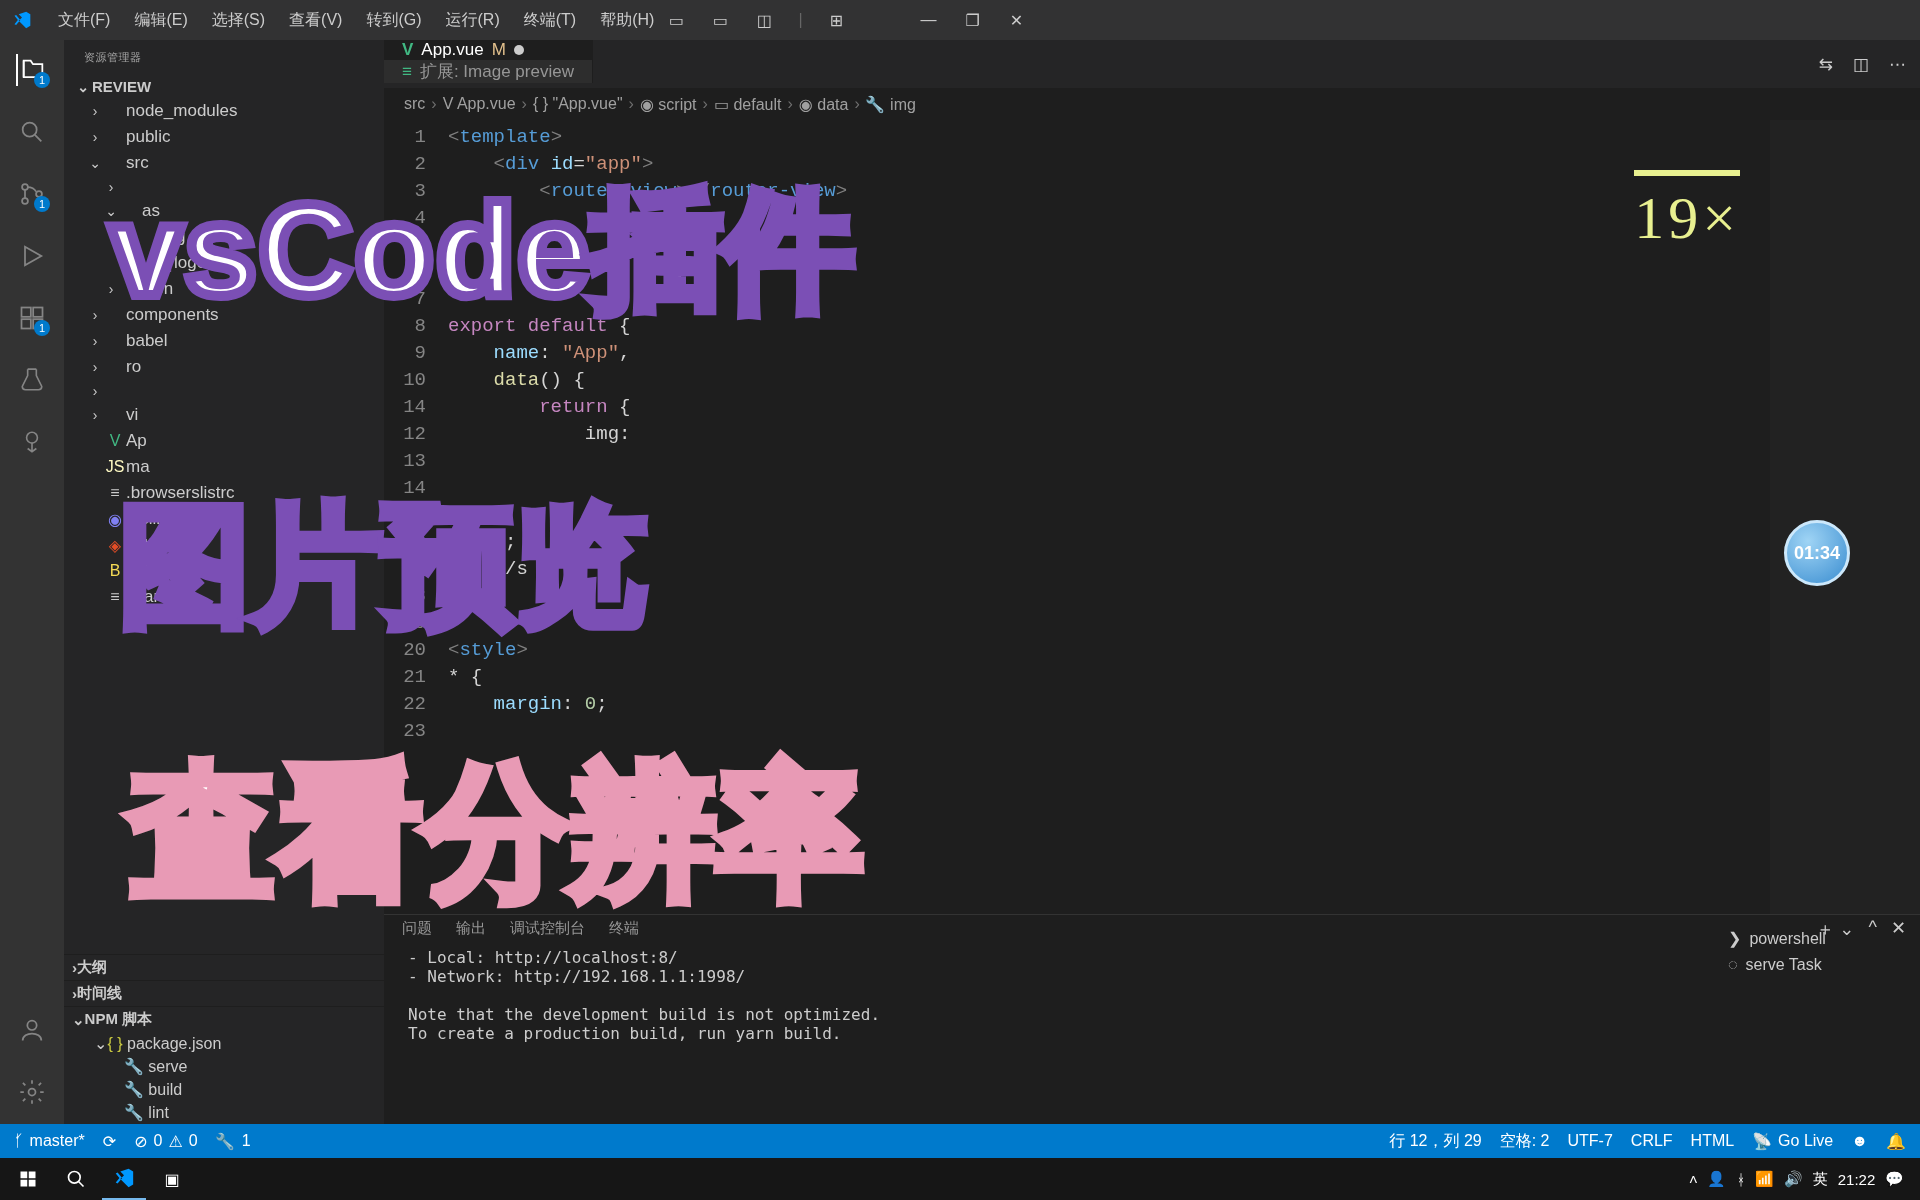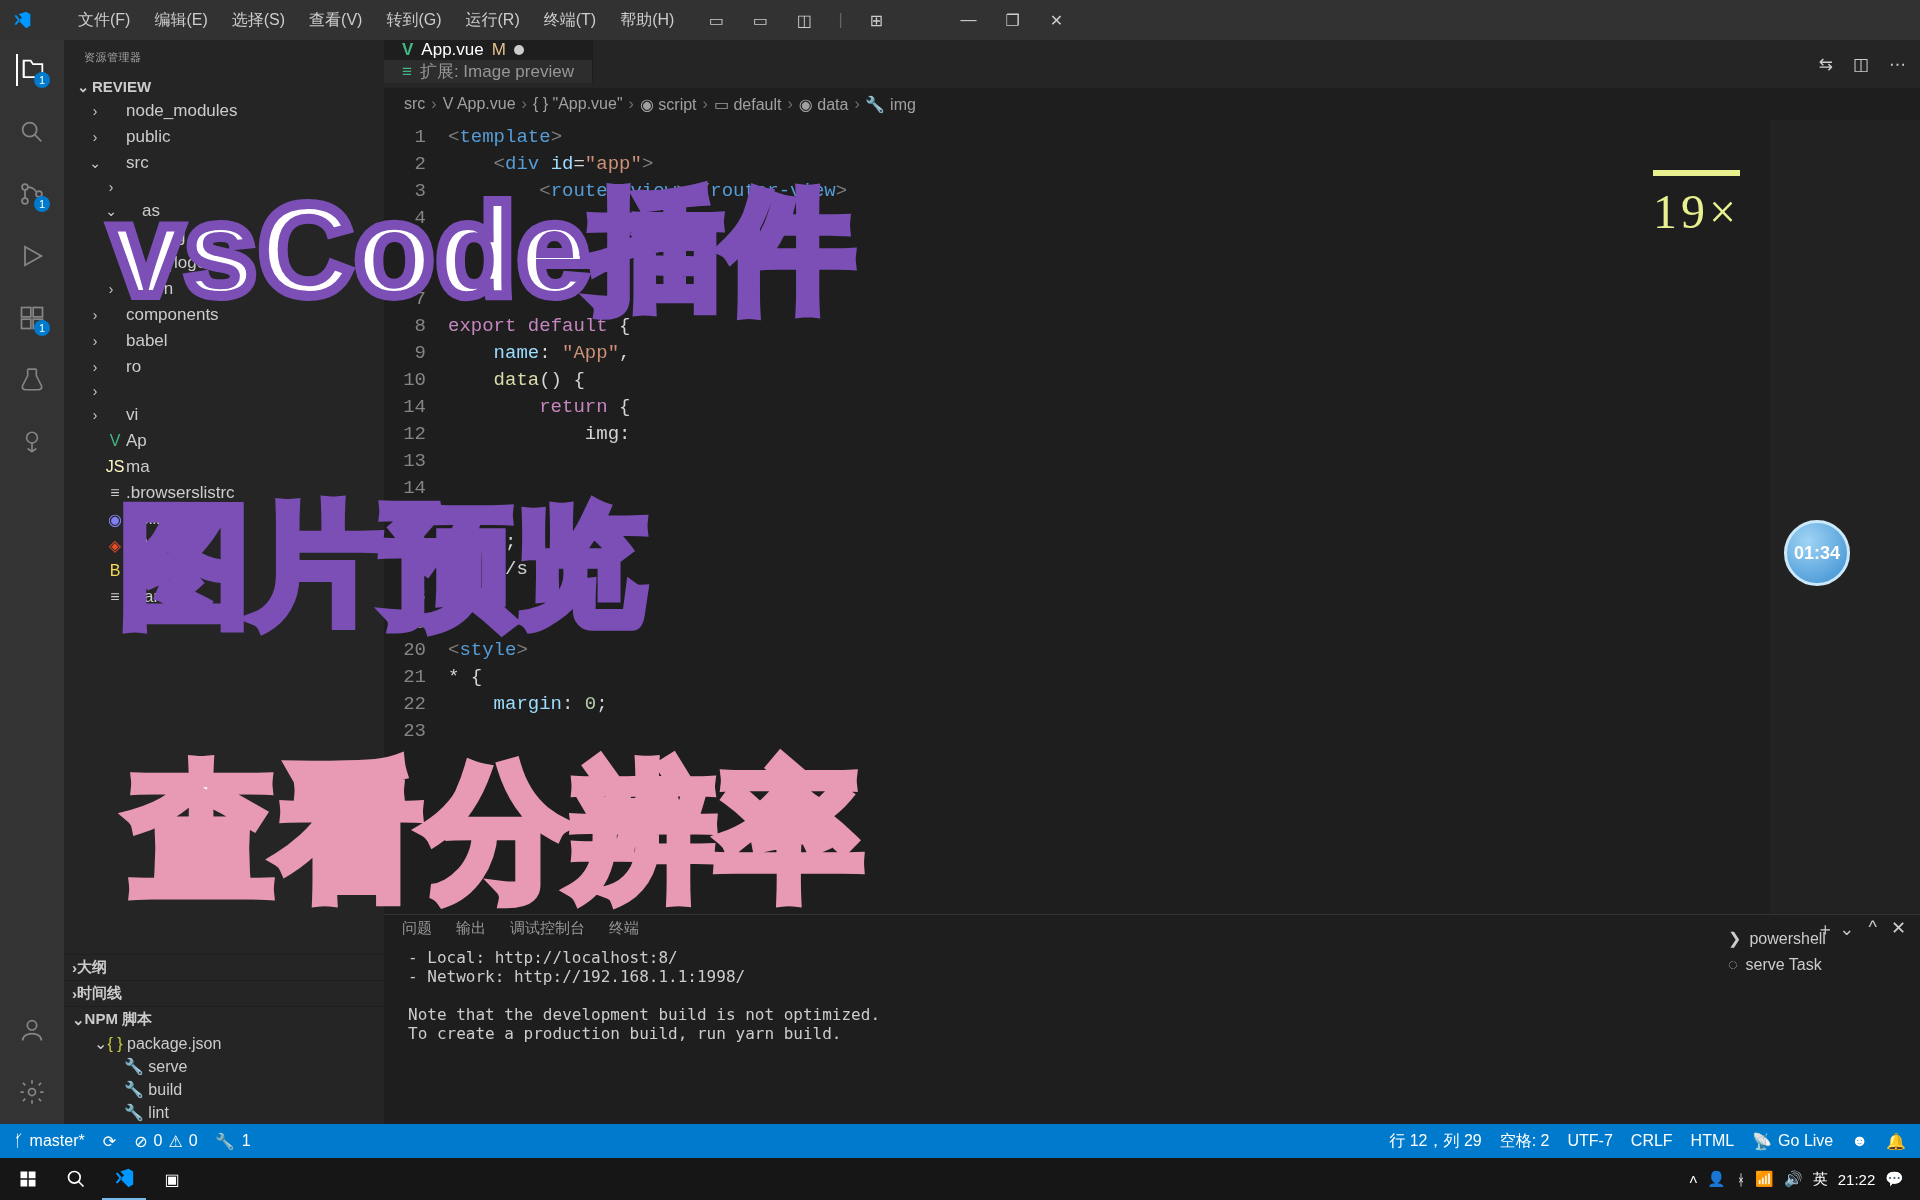--- a/index.html
+++ b/index.html
@@ -1,19 +1,19 @@
 <!DOCTYPE html>
 <html><head>
 <meta charset="utf-8">
 <style>
 * { margin: 0; padding: 0; box-sizing: border-box; }
 body { font-family: "Segoe UI", "Microsoft YaHei", sans-serif; background: #1e1e1e; color: #cccccc; width: 1920px; height: 1200px; overflow: hidden; font-size: 17px; position: relative; }
 
 
-.title-bar { height: 40px; background: #323233; display: flex; align-items: center; padding: 0 10px; color: #cccccc; font-size: 16px; gap: 20px; }
+.title-bar { height: 40px; background: #323233; display: flex; align-items: center; padding: 0 10px; color: #cccccc; font-size: 16px; }
 .title-bar .logo { width: 24px; height: 24px; margin-right: 12px; display:flex; align-items:center; justify-content:center; }
 .title-bar .menu-item { padding: 0 12px; cursor: pointer; }
 .title-bar .title-text { flex: 1; text-align: center; color: #cccccc; }
 .title-bar .window-controls { display: flex; gap: 24px; align-items: center; }
 .title-bar .wc-icon { width: 20px; height: 20px; display:flex; align-items:center; justify-content:center; }
 
 
 .main { display: flex; height: calc(100% - 40px - 34px - 42px); }
 
 
@@ -81,21 +81,21 @@
 .taskbar { height: 42px; background: #161616; display: flex; align-items: center; padding: 0 6px; color: #ffffff; font-size: 16px; gap: 4px; }
 .taskbar .tb-icon { width: 44px; height: 42px; display:flex; align-items:center; justify-content:center; cursor:pointer; }
 .taskbar .tb-spacer { flex:1; }
 .taskbar .tb-tray { display:flex; align-items:center; gap:10px; padding-right:10px; font-size:15px; }
 
 
 .overlay-text { position:absolute; font-weight: 900; font-family: "Arial Black","Microsoft YaHei",sans-serif; color:#ffffff; -webkit-text-stroke: 10px; text-shadow: 0 0 2px rgba(0,0,0,0.3); z-index: 100; letter-spacing: 2px; line-height:1; white-space:nowrap; }
 .ov1 { top: 185px; left: 110px; font-size: 130px; -webkit-text-stroke-color: #7b4fb5; }
 .ov2 { top: 460px; left: 120px; font-size: 130px; margin-top: 40px; -webkit-text-stroke-color: #7b4fb5; }
 .ov3 { top: 760px; left: 130px; font-size: 145px; -webkit-text-stroke-color: #e89ab5; }
-.overlay-19x { position:absolute; top:170px; right:180px; z-index:100; color:#e8f090; font-size:48px; font-family: serif; border-top: 6px solid #e8f090; padding-top:8px; letter-spacing:4px; }
+.overlay-19x { position:absolute; top:170px; right:180px; z-index:100; color:#e8f090; font-size:60px; font-family: serif; border-top: 6px solid #e8f090; padding-top:8px; letter-spacing:4px; }
 .overlay-timer { position:absolute; top:520px; right:70px; z-index:100; width:66px; height:66px; border-radius:50%; background:radial-gradient(circle at 35% 30%, #9fd4f5, #3a8dd0); display:flex; align-items:center; justify-content:center; color:#fff; font-size:18px; font-weight:bold; border:3px solid #cce8fb; }
 </style>
 </head>
 <body>
 
 <div class="title-bar">
   <div class="logo">
     <svg width="20" height="20" viewBox="0 0 24 24">
         <path fill="#0098ff" d="M17 2l5 3v14l-5 3-9-9 4-4-4-4 9-3zM3 7l4 5-4 5 2 1 5-6-5-6-2 1z"></path>
       </svg>

